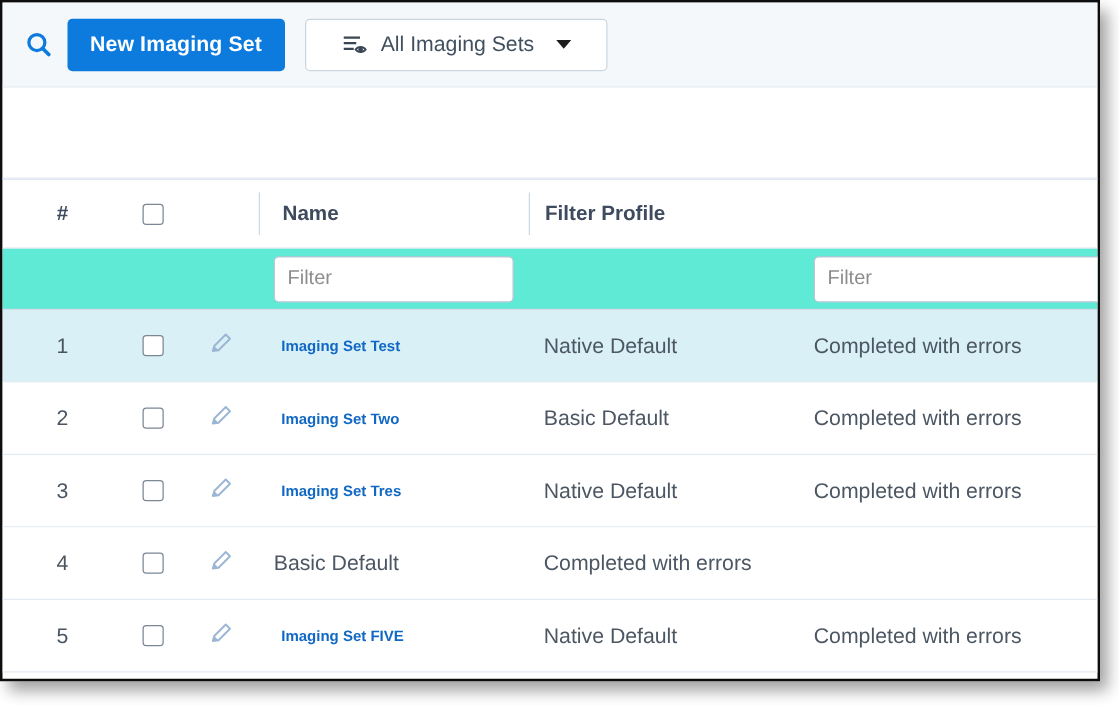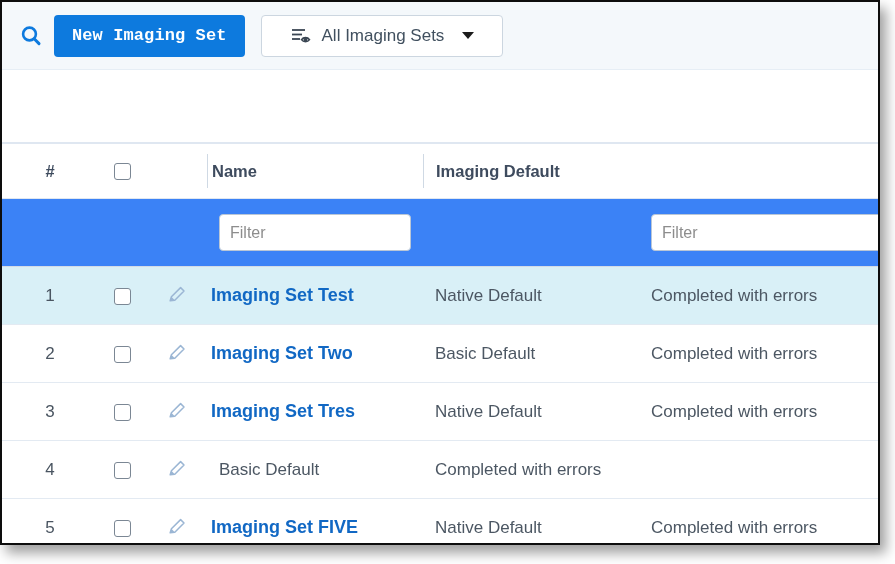--- a/index.html
+++ b/index.html
@@ -50,21 +50,21 @@
   .btn-primary {
     margin-left: 6px;
     background: #0d7ade;
     color: #ffffff;
     border: none;
     border-radius: 4px;
     height: 42px;
     padding: 0 18px;
     font-size: 17px;
     font-weight: bold;
-    font-family: Liberation Mono, monospace;
+    font-family: Liberation Sans, sans-serif;
     cursor: pointer;
     letter-spacing: 0.1px;
     white-space: nowrap;
   }
 
   .select-box {
     margin-left: 16px;
     height: 42px;
     min-width: 215px;
     background: #ffffff;
@@ -111,21 +111,21 @@
   .grid-row {
     display: flex;
     align-items: center;
     box-sizing: border-box;
     width: 100%;
   }
 
   .c-num     { width: 96px;  flex: 0 0 96px;  text-align: center; }
   .c-check   { width: 48px;  flex: 0 0 48px;  text-align: center; }
   .c-edit    { width: 61px;  flex: 0 0 61px;  text-align: center; }
-  .c-name    { width: 216px; flex: 0 0 216px; padding-left: 4px; box-sizing: border-box; }
+  .c-name    { width: 216px; flex: 0 0 216px; padding-left: 18px; box-sizing: border-box; }
   .c-profile { width: 216px; flex: 0 0 216px; padding-left: 12px; box-sizing: border-box; }
   .c-status  { flex: 1 1 auto; padding-left: 12px; box-sizing: border-box; }
 
   .sep-left { border-left: 1px solid #cfd9e4; }
 
   
   #header-row {
     height: 56px;
     background: #ffffff;
     border-top: 1px solid #dfe7f1;
@@ -151,22 +151,22 @@
     border-radius: 3px;
     background: #ffffff;
     display: inline-block;
     cursor: pointer;
     box-sizing: border-box;
     vertical-align: middle;
   }
 
   
   #filter-row {
-    height: 68px;
-    background: #3b82f6;
+    height: 49px;
+    background: #5eead4;
     border-bottom: 1px solid #d3dbe6;
   }
   .filter-input {
     width: 100%;
     height: 37px;
     border: 1px solid #b9c6d6;
     border-radius: 4px;
     background: #ffffff;
     font-size: 16px;
     color: #3c3c3c;
@@ -186,21 +186,21 @@
     background: #ffffff;
     border-bottom: 1px solid #e3eaf2;
   }
   .data-row.highlight { background: #d9f0f7; }
 
   .cell-num {
     font-size: 17px;
     color: #4a5561;
   }
   .cell-name {
-    font-size: 18px;
+    font-size: 12px;
     font-weight: bold;
     color: #1168c4;
     cursor: pointer;
     white-space: nowrap;
   }
   .cell-text {
     font-size: 17px;
     color: #4c5763;
     white-space: nowrap;
   }
@@ -242,21 +242,21 @@
 
   <div id="grid">
 
     <div class="grid-row" id="header-row">
       <div class="hcell c-num">#</div>
       <div class="hcell c-check">
         <span class="chk"></span>
       </div>
       <div class="hcell c-edit"></div>
       <div class="hcell c-name sep-left">Name</div>
-      <div class="hcell c-profile sep-left">Imaging Default</div>
+      <div class="hcell c-profile sep-left">Filter Profile</div>
     </div>
 
     <div class="grid-row" id="filter-row">
       <div class="c-num"></div>
       <div class="c-check"></div>
       <div class="c-edit"></div>
       <div class="c-name">
         <input class="filter-input" type="text" placeholder="Filter" style="">
       </div>
       <div class="c-profile"></div>

